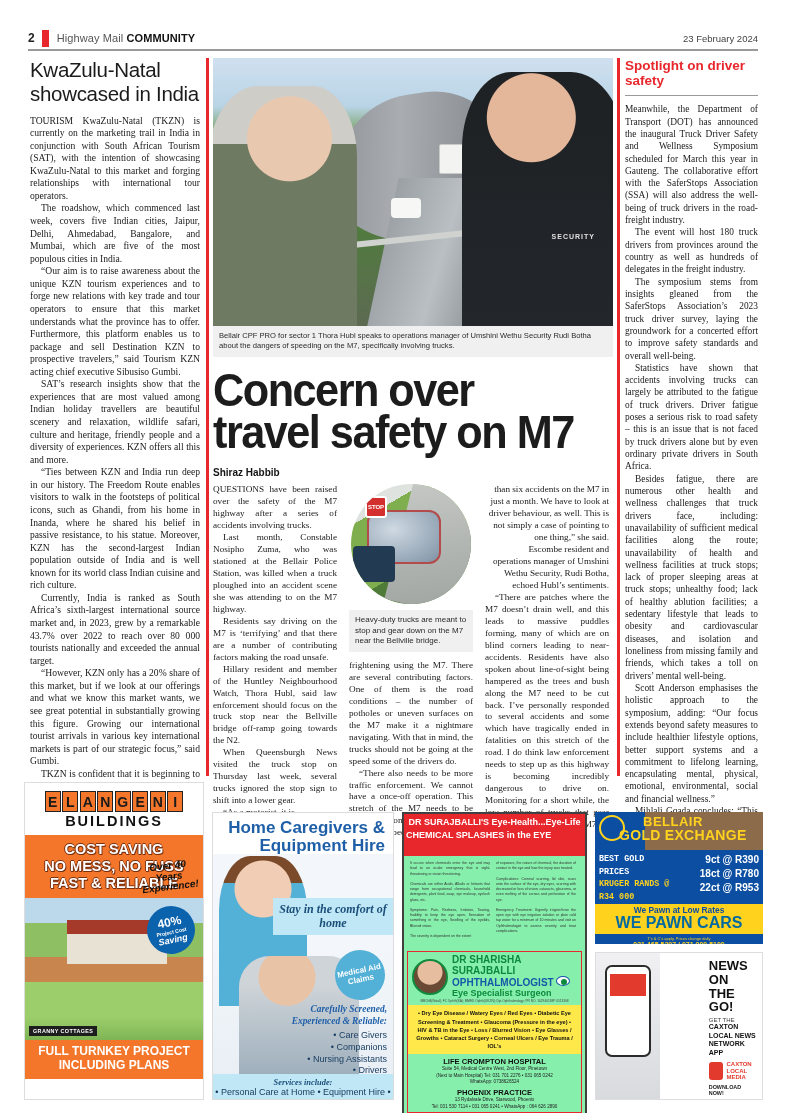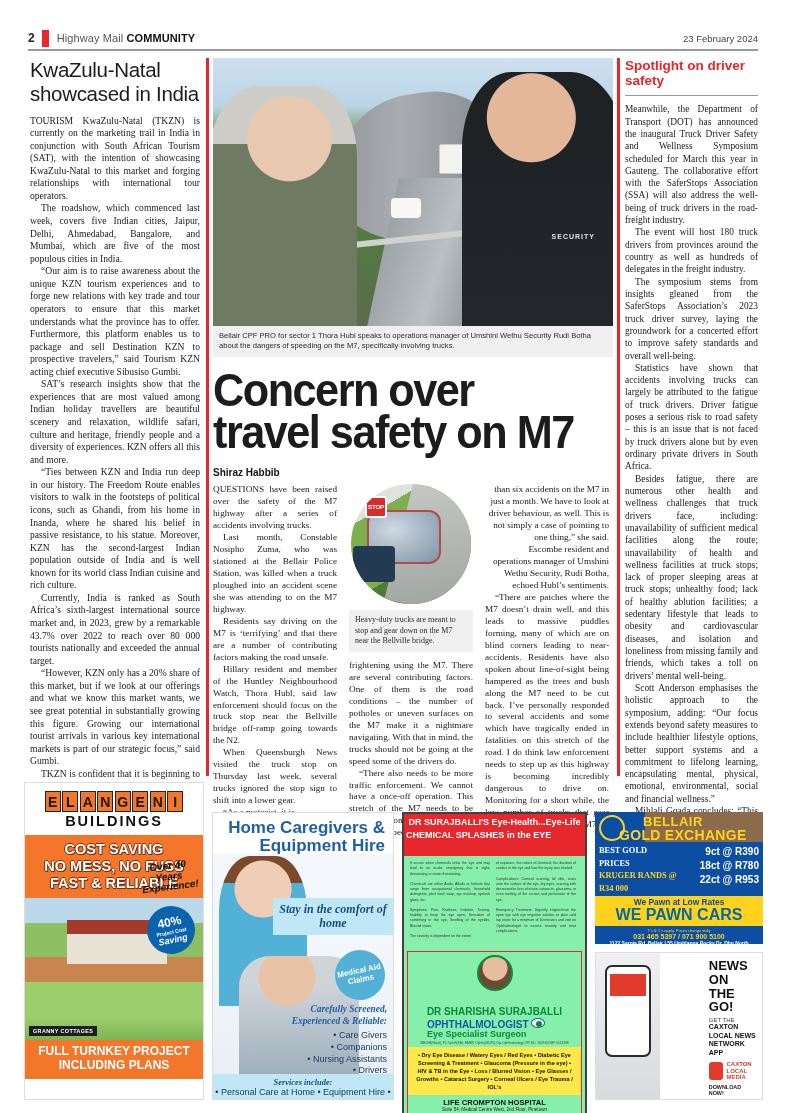--- a/index.html
+++ b/index.html
@@ -134,21 +134,21 @@
     width:120px; height:120px; border-radius:50%; overflow:hidden; position:relative;
     background:linear-gradient(150deg,#dfe3e0 0 22%,#7fae4f 22% 62%,#4e7b38 62% 100%);
     margin:0 auto;
   }
   .cp-road { position:absolute; right:-6px; top:-4px; width:78px; height:130px; background:linear-gradient(160deg,#c7cac6,#9ea39f); transform:rotate(14deg); }
   .cp-tank { position:absolute; left:16px; top:26px; width:74px; height:54px; background:radial-gradient(ellipse at 35% 35%,#cfd9e2,#7f93a6); border-radius:12px; border:2px solid #b34b4b; }
   .cp-stop { position:absolute; left:14px; top:12px; width:22px; height:22px; background:#d32f2f; border:2px solid #fff; border-radius:3px;
     font-family:"Liberation Sans",sans-serif; color:#fff; font-size:6px; font-weight:bold; display:flex; align-items:center; justify-content:center; }
   .cp-cab { position:absolute; left:2px; top:62px; width:42px; height:36px; background:#223a52; border-radius:4px; }
   .circ-cap {
-    font-family:Liberation Serif, serif; font-size:8px; line-height:1.32; color:#2a2a2a;
+    font-family:Liberation Sans, sans-serif; font-size:8px; line-height:1.32; color:#2a2a2a;
     background:#f0f0f0; padding:5px 6px; margin-top:6px;
   }
   
   .wrap-right p { font-family:"Liberation Serif",serif; font-size:9.2px; line-height:1.30; text-align:right; }
   .wrap-right p + p { }
 
   
   h3.spotlight {
     font-family:"Liberation Sans",sans-serif; font-weight:bold; font-size:13.5px;
     line-height:1.14; color:#e8272c; margin-bottom:6px;
@@ -227,41 +227,41 @@
   .hc-services .s1 { font-family:"Liberation Sans",sans-serif; font-size:9px; color:#14395c; line-height:1.3; }
 
   
   .ad-eye { position:absolute; left:378px; top:30px; width:185px; height:308px; background:#86efac; border:2px solid #404040; overflow:hidden; }
   .eye-bar1 { background:#e8272c; color:#fff; font-family:"Liberation Sans",sans-serif; font-weight:bold; font-size:9px; text-align:center; padding:3px 2px; }
   .eye-bar2 { background:#e8272c; color:#fff; font-family:"Liberation Sans",sans-serif; font-weight:bold; font-size:9px; text-align:left; padding:0 2px 16px; }
   .eye-body { display:flex; gap:6px; padding:5px 6px; }
   .eye-body .ec { width:80px; font-family:"Liberation Sans",sans-serif; font-size:3.5px; line-height:1.5; color:#333; text-align:justify; }
   .eye-body .ec p { margin-bottom:5px; }
   .eye-doc { border:1.5px solid #e8272c; margin:2px 3px 3px; }
-  .eye-doc-top { display:flex; gap:16px; padding:3px 4px 0; align-items:center;flex-direction:column; }
+  .eye-doc-top { display:flex; gap:4px; padding:3px 4px 0; align-items:center; }
   .eye-face { width:36px; height:36px; border-radius:50%; background:radial-gradient(circle at 50% 35%, #e7bda0 0 12px, #6b4a35 13px); border:2px solid #128a3e; flex:none; }
   .eye-names .n1 { font-family:"Liberation Sans",sans-serif; font-weight:bold; font-size:10px; color:#0b8a3c; line-height:1.05; }
   .eye-names .n2 { font-family:"Liberation Sans",sans-serif; font-weight:bold; font-size:10px; color:#1558a8; line-height:1.05; }
   .eye-names .n3 { font-family:"Liberation Sans",sans-serif; font-weight:bold; font-size:9px; color:#0b8a3c; line-height:1.1; }
   .eye-reg { font-family:"Liberation Sans",sans-serif; font-size:3.2px; color:#444; text-align:center; padding:1px 2px 2px; }
   .eye-yellow { background:#ffe94a; padding:4px 5px; font-family:"Liberation Sans",sans-serif; font-size:5.6px; line-height:1.45; color:#111; text-align:center; font-weight:bold; }
   .eye-hosp { text-align:center; padding:3px 3px 2px; }
   .eye-hosp .h1 { font-family:"Liberation Sans",sans-serif; font-weight:bold; font-size:7.6px; color:#111; }
   .eye-hosp .h2 { font-family:"Liberation Sans",sans-serif; font-size:4.6px; color:#222; line-height:1.45; }
   .eye-glyph { width:14px;height:10px;border-radius:50%;background:#fff;border:1.5px solid #1558a8;display:inline-block;position:relative; }
   .eye-glyph:after{content:"";position:absolute;left:4px;top:2px;width:6px;height:6px;border-radius:50%;background:#0b8a3c;}
 
   
   .ad-gold { position:absolute; left:571px; top:30px; width:168px; height:132px; background:#0b4ea2; overflow:hidden; position:absolute; }
-  .gd-top { background:linear-gradient(90deg,#0b4ea2 0 30%,#8b6b4a 30% 100%); height:30px; position:relative; }
+  .gd-top { background:linear-gradient(90deg,#0b4ea2 0 30%,#8b6b4a 30% 100%); height:38px; position:relative; }
   .gd-seal { position:absolute; left:4px; top:3px; width:26px;height:26px;border-radius:50%;background:#0b4ea2;border:2px solid #ffd21e; }
   .gd-title1 { position:absolute; left:48px; top:2px; font-family:"Liberation Sans",sans-serif; font-weight:bold; font-size:13px; color:#ffd21e; letter-spacing:.5px; }
   .gd-title2 { position:absolute; left:24px; top:15px; font-family:"Liberation Sans",sans-serif; font-weight:bold; font-size:14px; color:#ffd21e; letter-spacing:.3px; }
   .gd-prices { display:flex; padding:3px 4px 1px; }
-  .gd-l { width:80px; font-family:Liberation Serif, serif; font-weight:bold; font-size:8.4px; line-height:1.5; color:#fff; }
+  .gd-l { width:80px; font-family:Liberation Mono, monospace; font-weight:bold; font-size:8.4px; line-height:1.5; color:#fff; }
   .gd-l .y { color:#ffd21e; }
   .gd-r { width:80px; font-family:"Liberation Sans",sans-serif; font-weight:bold; font-size:10px; line-height:1.4; color:#fff; text-align:right; }
   .gd-yellow { background:#ffd21e; text-align:center; padding:1px 0 2px; }
   .gd-yellow .p1 { font-family:"Liberation Sans",sans-serif; font-weight:bold; font-size:8.4px; color:#0b4ea2; }
   .gd-yellow .p2 { font-family:"Liberation Sans",sans-serif; font-weight:bold; font-size:16px; color:#0369a1; line-height:1.04; }
   .gd-foot { text-align:center; padding:2px 2px 3px; }
   .gd-foot .f0 { font-family:"Liberation Sans",sans-serif; font-size:4px; color:#ffd21e; }
   .gd-foot .f1 { font-family:"Liberation Sans",sans-serif; font-weight:bold; font-size:7px; color:#ffd21e; }
   .gd-foot .f2 { font-family:"Liberation Sans",sans-serif; font-weight:bold; font-size:5px; color:#fff; }
 

